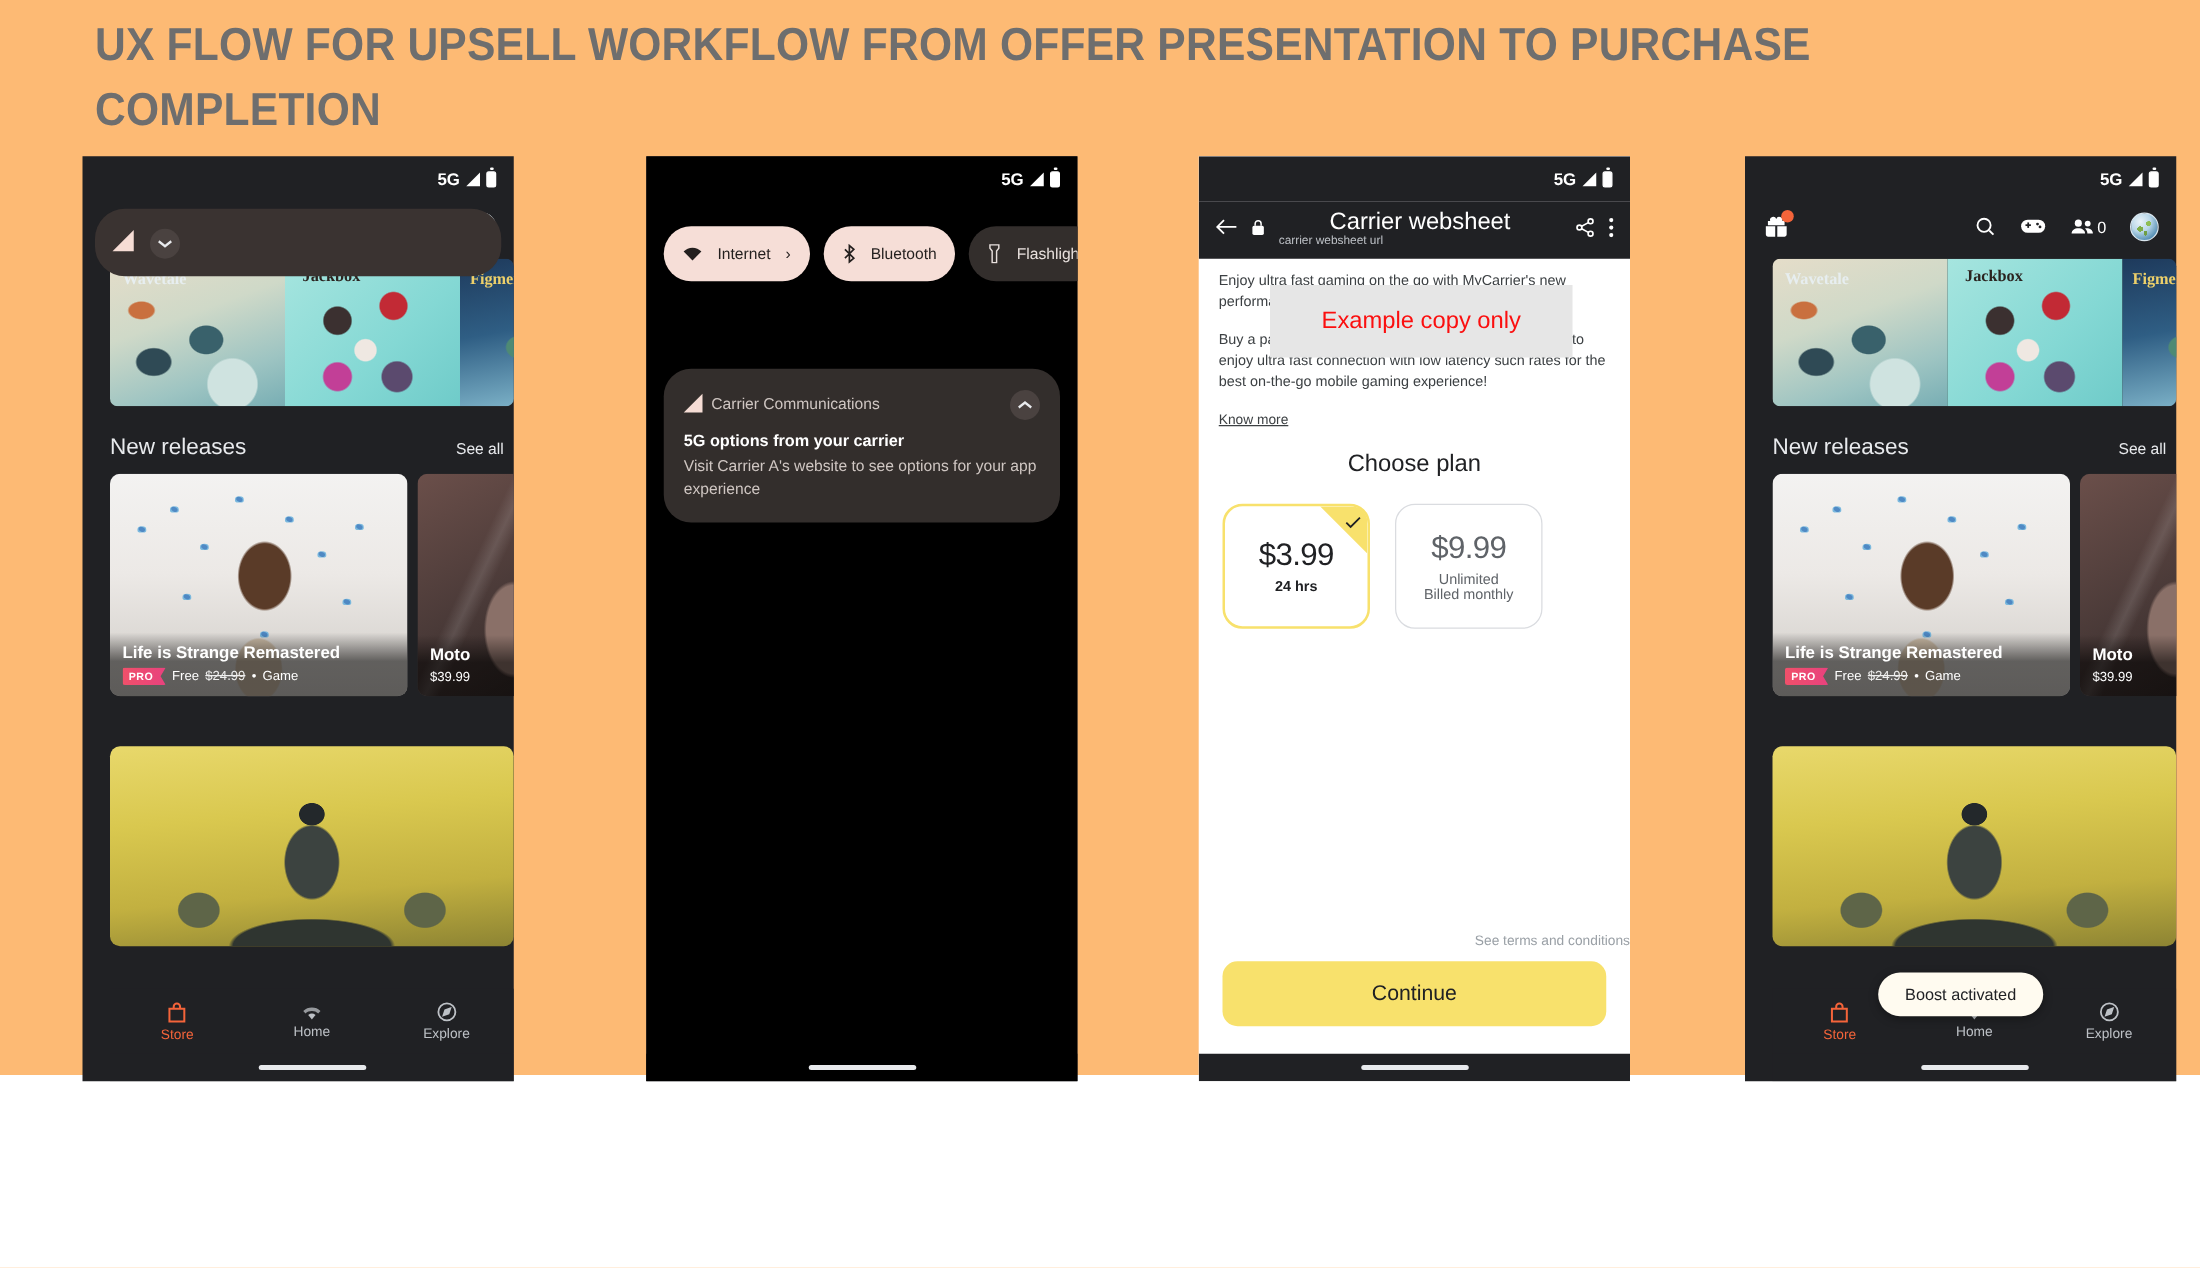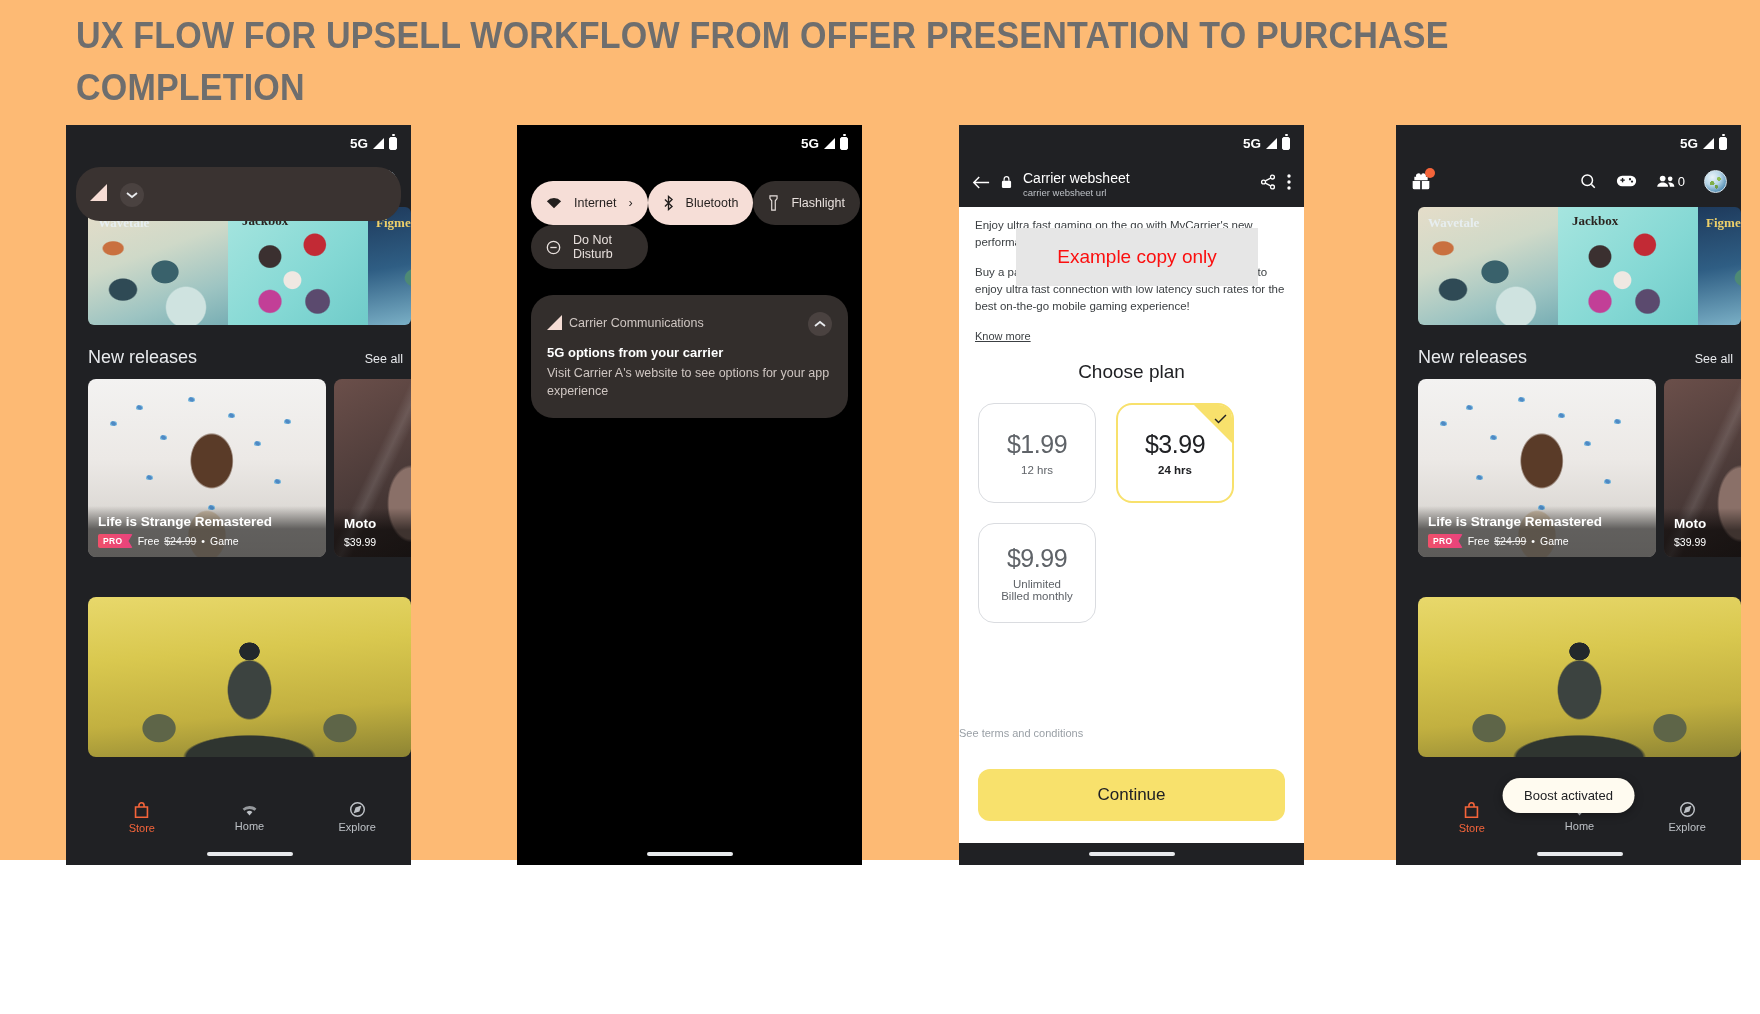--- a/index.html
+++ b/index.html
@@ -214,21 +214,21 @@
   .hun-title { color:#fff; font-size:13.5px; font-weight:bold; margin-bottom:4px; white-space:nowrap; }
   .hun-body { color:#cfc8c5; font-size:12.5px; white-space:nowrap; overflow:hidden; text-overflow:ellipsis;}
   .chev-btn {
     width:24px;height:24px;border-radius:50%;
     background:#4a4240; display:flex;align-items:center;justify-content:center;
     flex:none; margin-top:3px;
   }
 
   
   .qs { position:absolute; inset:0; background:#000; }
-  .tiles { position:absolute; top:56px; left:14px; right:14px; display:grid; grid-template-columns:1fr 1fr 1fr; }
+  .tiles { position:absolute; top:56px; left:14px; right:14px; display:grid; grid-template-columns:1fr 1fr 1fr 1fr; gap:11px; }
   .tile {
     height:44px; border-radius:24px; display:flex; align-items:center;
     gap:12px; padding:0 15px; font-size:12.5px;
   }
   .tile.on { background:#f6ded7; color:#231f1e; }
   .tile.off { background:#332e2c; color:#e8e0dd; }
   .tile .tl-label { flex:1; }
   .notif-card {
     position:absolute; left:14px; right:14px; top:170px;
     background:#332e2c; border-radius:22px; padding:14px 16px 18px;
@@ -241,21 +241,21 @@
   .p2gesture { position:absolute; left:0; right:0; bottom:0; height:22px; display:flex; align-items:center; justify-content:center; background:#000;}
 
   
   .ws { position:absolute; inset:0; background:#fff; }
   .ws-status { position:absolute; top:0;left:0;right:0;height:36px;background:#202124; }
   .ws-bar {
     position:absolute; top:36px; left:0; right:0; height:46px; background:#202124;
     display:flex; align-items:center; gap:11px; padding:0 13px; color:#fff;
   }
   .ws-titlewrap { flex:1; min-width:0; }
-  .ws-title { font-size:14px; line-height:16px; }
+  .ws-title { font-size:19px; line-height:16px;text-align:center; }
   .ws-url { font-size:9.5px; color:#bdc1c6; line-height:13px; }
   .ws-body { position:absolute; top:92px; left:16px; right:16px; color:#3c4043; font-size:11.5px; line-height:17px; }
   .ws-p { margin-bottom:13px; }
   .know-more { text-decoration:underline; font-size:11px; color:#3c4043; }
   .example-overlay {
     position:absolute; left:57px; right:46px; top:103px; height:58px;
     background:#e6e6e6; display:flex; align-items:center; justify-content:center;
     color:#fb0f0f; font-size:19px; z-index:3;
   }
   .choose-plan { position:absolute; top:236px; left:0; right:0; text-align:center; font-size:19px; color:#202124; }
@@ -270,21 +270,21 @@
   .plan .dur2 { font-size:11.5px; color:#5f6368; }
   .plan.selected { border:2.5px solid #f8e16c; }
   .plan.selected .price { color:#202124; font-weight:normal; }
   .plan.selected .dur { color:#202124; font-weight:bold; }
   .corner-wedge {
     position:absolute; top:0; right:0; width:38px; height:38px;
     background:#f8e16c; border-top-right-radius:13px;
     clip-path: polygon(100% 0, 100% 100%, 0 0);
   }
   .corner-check { position:absolute; top:5px; right:5px; z-index:2; }
-  .terms { position:absolute; bottom:126px; left:0; right:0; text-align:left; font-size:11px; color:#9aa0a6; }
+  .terms { position:absolute; bottom:106px; left:0; right:0; text-align:right; font-size:11px; color:#9aa0a6; }
   .continue {
     position:absolute; bottom:44px; left:19px; right:19px; height:52px;
     background:#f8e16c; border-radius:12px; display:flex; align-items:center;
     justify-content:center; font-size:17px; color:#202124;
   }
   .ws-gesture { position:absolute; bottom:0; left:0; right:0; height:22px; background:#202124; display:flex; align-items:center; justify-content:center; }
 </style>
 </head>
 <body>
 
@@ -540,24 +540,20 @@
         <div class="ws-body">
           <div class="ws-p">Enjoy ultra fast gaming on the go with MyCarrier's new performance boost plans!</div>
           <div class="ws-p">Buy a pass or subscribe to our performance boost plan to enjoy ultra fast connection with low latency such rates for the best on-the-go mobile gaming experience!</div>
           <span class="know-more">Know more</span>
         </div>
         <div class="example-overlay">Example copy only</div>
 
         <div class="choose-plan">Choose plan</div>
 
         <div class="plans">
-          <div class="plan">
-            <span class="price">$1.99</span>
-            <span class="dur">12 hrs</span>
-          </div>
           <div class="plan selected">
             <span class="corner-wedge"></span>
             <span class="corner-check">
               <svg width="13" height="10" viewBox="0 0 14 11" fill="none" stroke="#202124" stroke-width="1.6">
                   <path d="M1 5.6 4.8 9.4 13 1.2"></path>
                 </svg>
             </span>
             <span class="price">$3.99</span>
             <span class="dur">24 hrs</span>
           </div>

